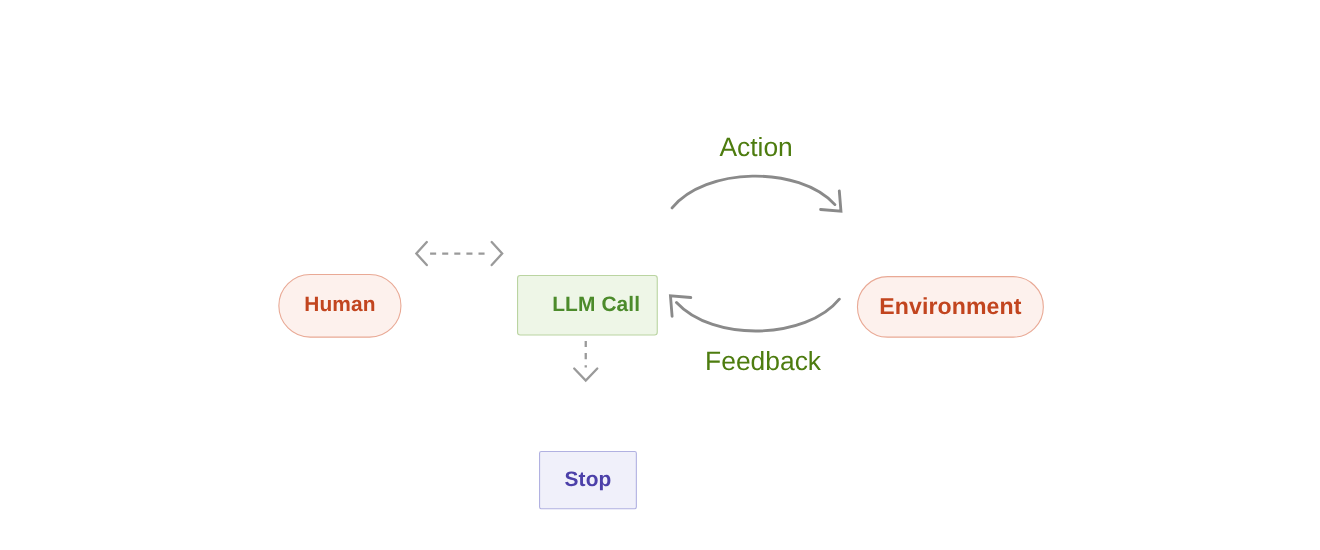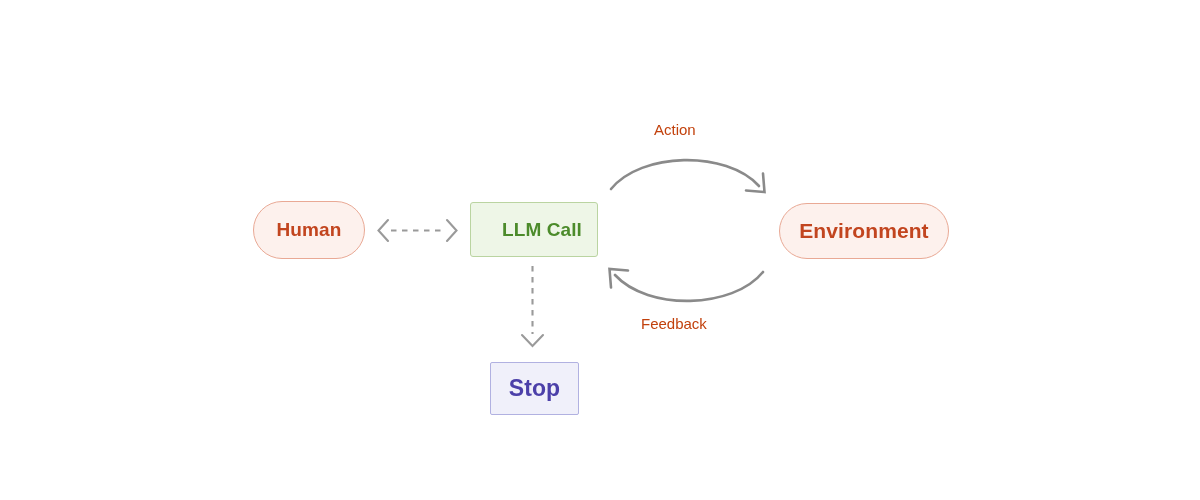--- a/index.html
+++ b/index.html
@@ -30,20 +30,21 @@
 
   .node {
     position: absolute;
     box-sizing: border-box;
     display: flex;
     align-items: center;
     justify-content: center;
     font-weight: bold;
     letter-spacing: 0.1px;
     white-space: nowrap;
+    margin-top: 48px;
   }
 
   
   #node-human {
     left: 253px;
     top: 201px;
     width: 112px;
     height: 58px;
     background: #fdf1ed;
     border: 1.6px solid #e8a severity;
@@ -83,27 +84,27 @@
   
   #node-stop {
     left: 490px;
     top: 362px;
     width: 89px;
     height: 53px;
     background: #f0f0fa;
     border: 1.6px solid #b1b1e1;
     border-radius: 2px;
     color: #4c40a9;
-    font-size: 23px;
+    font-size: 19px;
   }
 
   .edge-label {
     position: absolute;
-    color: #c2410c;
-    font-size: 15px;
+    color: #4d7c0f;
+    font-size: 24px;
     font-weight: normal;
     white-space: nowrap;
     text-align: center;
   }
   #label-action {
     left: 654px;
     top: 121px;
   }
   #label-feedback {
     left: 641px;

